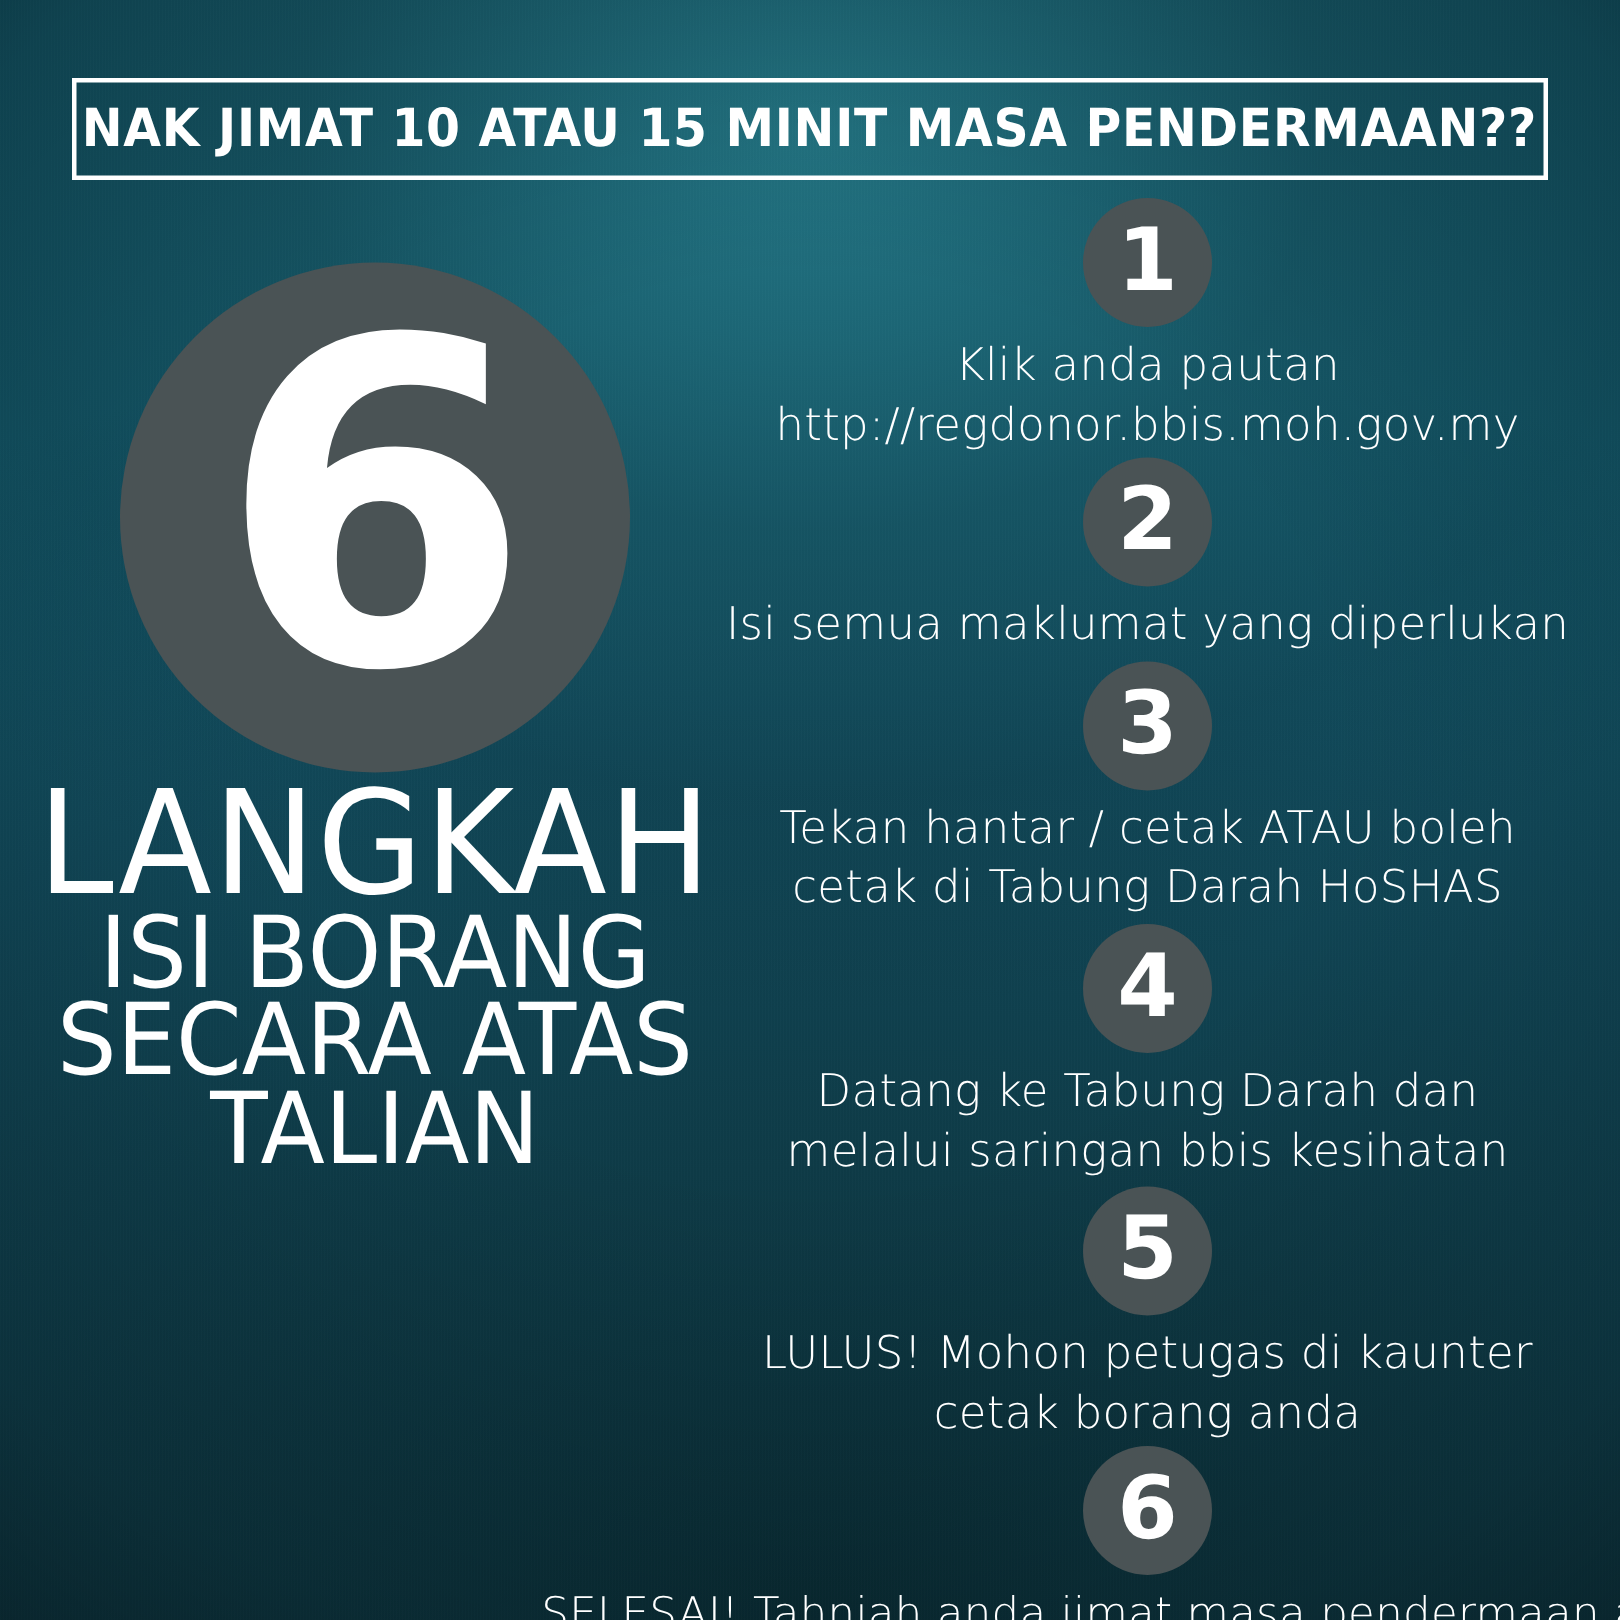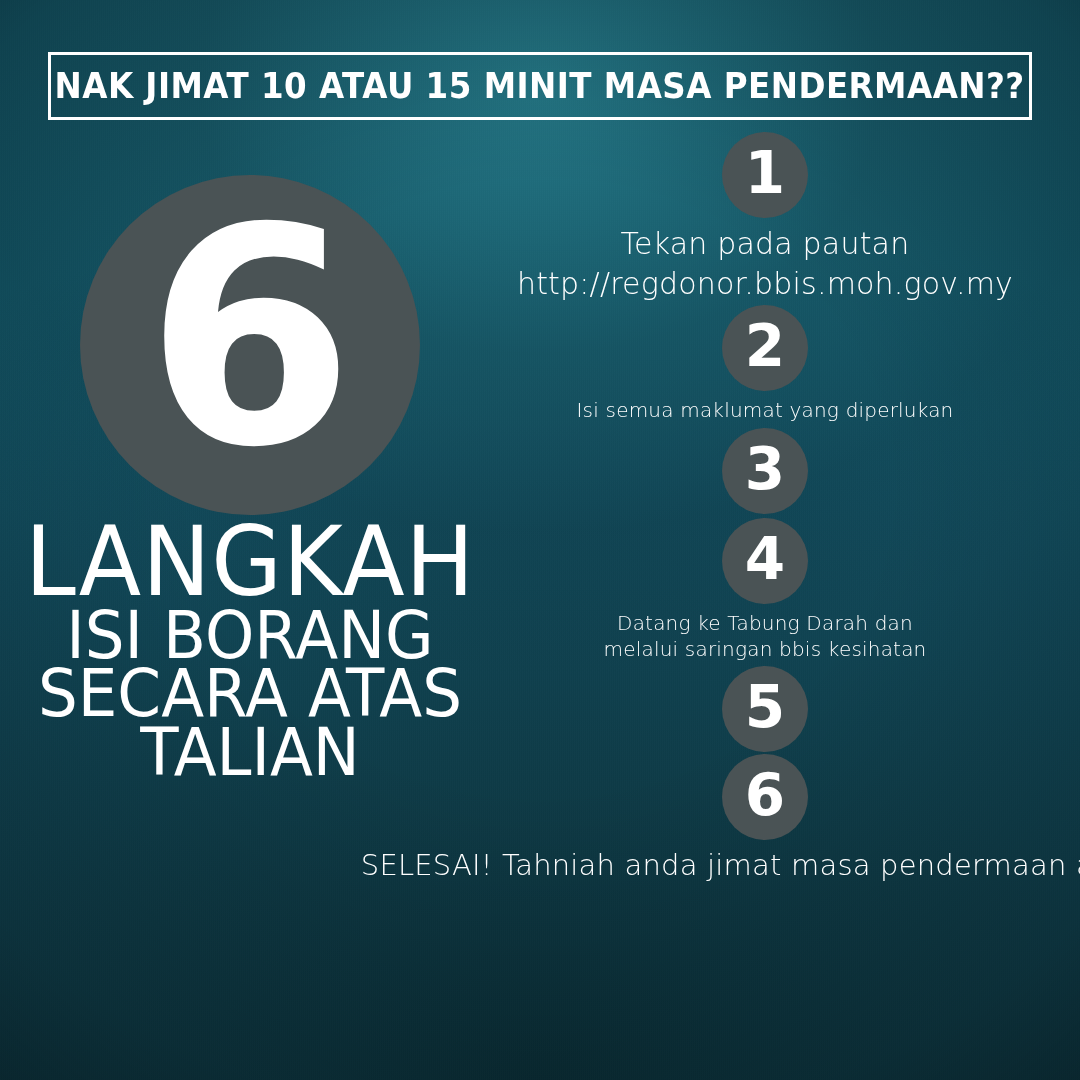--- a/index.html
+++ b/index.html
@@ -152,21 +152,21 @@
     font-weight: bold;
     font-size: 58px;
     color: #ffffff;
     line-height: 1;
     transform: translateY(-2px);
   }
   .step-text {
     color: #ffffff;
     font-family: "DejaVu Sans", sans-serif;
     font-weight: 300;
-    font-size: 20px;
+    font-size: 30px;
     line-height: 1.32;
     margin-top: 6px;
     letter-spacing: 0.2px;
     white-space: pre-line;
   }
   .step.s1 .step-text { font-size: 30px; }
   .step.s6 { margin-top: 2px; }
   .step.s6 .step-text {
     font-size: 29px;
     width: 830px;
@@ -200,49 +200,53 @@
       <span class="w-talian">TALIAN</span>
     </div>
   </div>
 
   <div class="steps">
 
     <div class="step s1">
       <div class="badge">
         <span class="bnum">1</span>
       </div>
-      <div class="step-text">Tekan pada pautan
+      <div class="step-text">Klik anda pautan
 http://regdonor.bbis.moh.gov.my</div>
     </div>
 
     <div class="step s2">
       <div class="badge">
         <span class="bnum">2</span>
       </div>
       <div class="step-text">Isi semua maklumat yang diperlukan</div>
     </div>
 
     <div class="step s3">
       <div class="badge">
         <span class="bnum">3</span>
       </div>
+      <div class="step-text">Tekan hantar / cetak ATAU boleh
+cetak di Tabung Darah HoSHAS</div>
     </div>
 
     <div class="step s4">
       <div class="badge">
         <span class="bnum">4</span>
       </div>
       <div class="step-text">Datang ke Tabung Darah dan
 melalui saringan bbis kesihatan</div>
     </div>
 
     <div class="step s5">
       <div class="badge">
         <span class="bnum">5</span>
       </div>
+      <div class="step-text">LULUS! Mohon petugas di kaunter
+cetak borang anda</div>
     </div>
 
     <div class="step s6">
       <div class="badge">
         <span class="bnum">6</span>
       </div>
       <div class="step-text">SELESAI! Tahniah anda jimat masa pendermaan anda</div>
     </div>
 
   </div>

